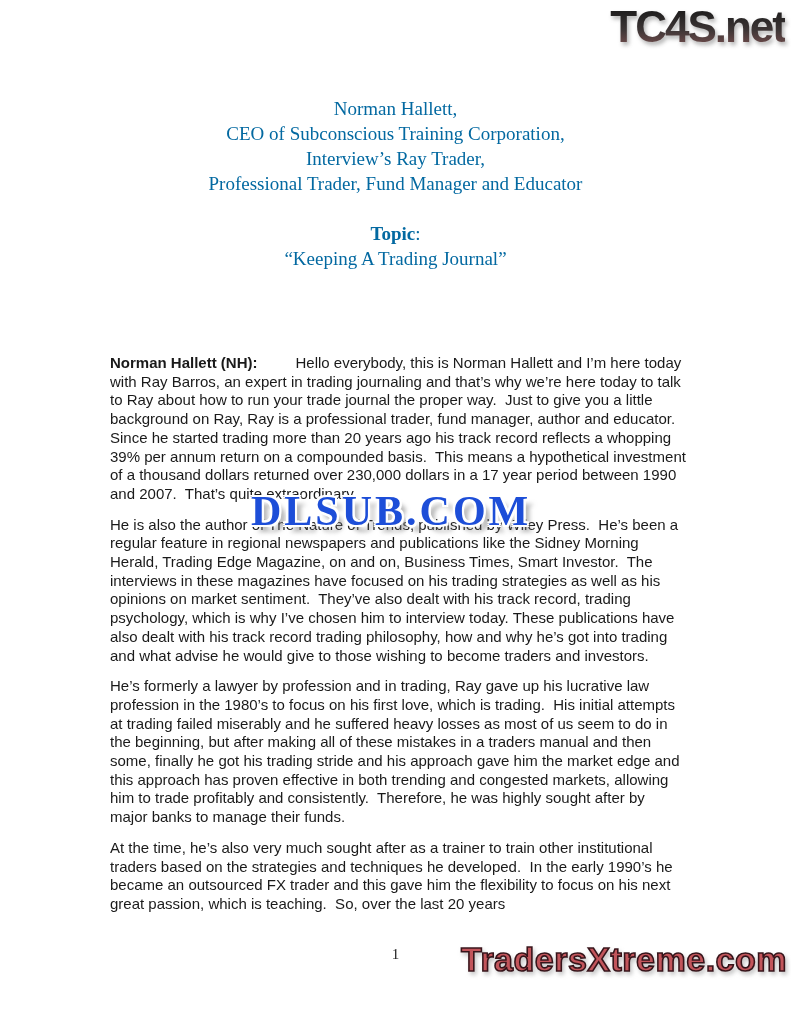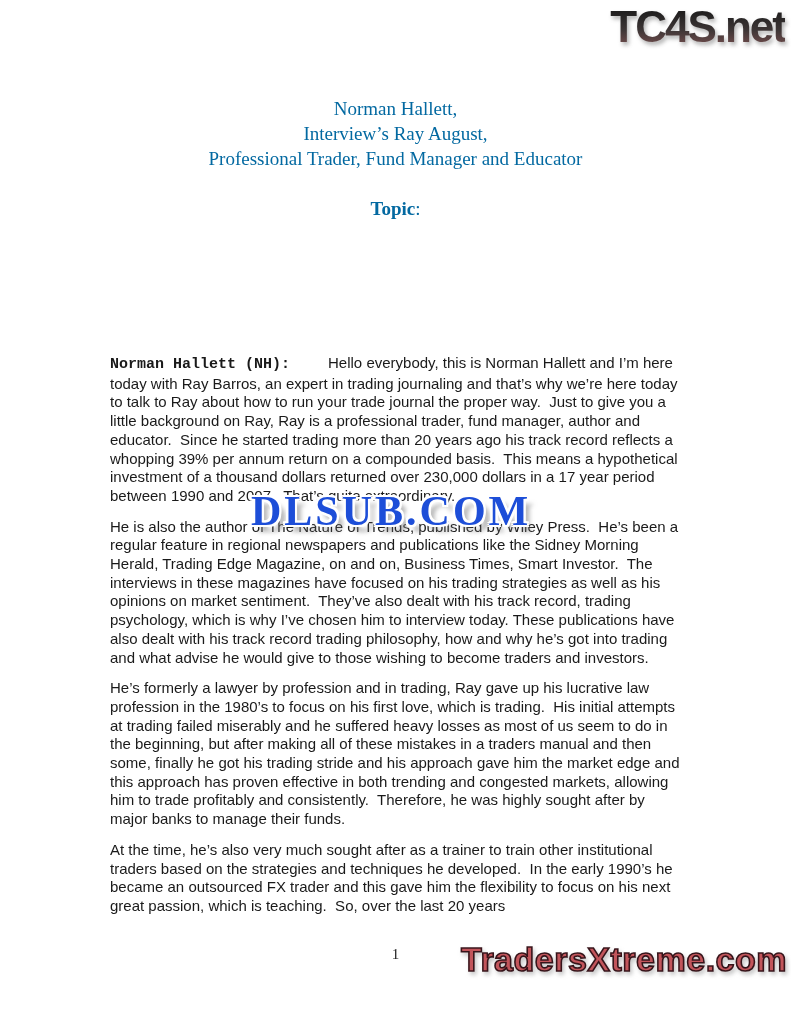--- a/index.html
+++ b/index.html
@@ -53,21 +53,21 @@
     width: 576px;
     font-family: "Liberation Sans", sans-serif;
     font-size: 15px;
     line-height: 18.7px;
     color: #1a1a1a;
   }
   .body-text p {
     margin: 0 0 12px 0;
     white-space: pre-wrap;
   }
-  .speaker { font-weight: 700; margin-right: 38px; font-family: Liberation Mono, monospace; }
+  .speaker { font-weight: 700; margin-right: 38px; }
 
   
   .watermark {
     position: absolute;
     left: 251px;
     top: 487px;
     font-family: "Liberation Serif", serif;
     font-weight: 700;
     font-size: 42px;
     letter-spacing: 3px;
@@ -106,23 +106,25 @@
 </style>
 </head>
 <body>
 
 <div class="page">
 
   <div class="tc4s-logo">TC4S.net</div>
 
   <div class="title-block">
     <div>Norman Hallett,</div>
-    <div>Interview’s Ray August,</div>
+    <div>CEO of Subconscious Training Corporation,</div>
+    <div>Interview’s Ray Trader,</div>
     <div>Professional Trader, Fund Manager and Educator</div>
     <div class="topic-line"><span class="topic-label">Topic</span><span>:</span></div>
+    <div>“Keeping A Trading Journal”</div>
   </div>
 
   <div class="body-text">
     <p><span class="speaker">Norman Hallett (NH):</span><span>Hello everybody, this is Norman Hallett and I’m here today with Ray Barros, an expert in trading journaling and that’s why we’re here today to talk to Ray about how to run your trade journal the proper way.  Just to give you a little background on Ray, Ray is a professional trader, fund manager, author and educator.  Since he started trading more than 20 years ago his track record reflects a whopping 39% per annum return on a compounded basis.  This means a hypothetical investment of a thousand dollars returned over 230,000 dollars in a 17 year period between 1990 and 2007.  That’s quite extraordinary.</span></p>
     <p>He is also the author of The Nature of Trends, published by Wiley Press.  He’s been a regular feature in regional newspapers and publications like the Sidney Morning Herald, Trading Edge Magazine, on and on, Business Times, Smart Investor.  The interviews in these magazines have focused on his trading strategies as well as his opinions on market sentiment.  They’ve also dealt with his track record, trading psychology, which is why I’ve chosen him to interview today. These publications have also dealt with his track record trading philosophy, how and why he’s got into trading and what advise he would give to those wishing to become traders and investors.</p>
     <p>He’s formerly a lawyer by profession and in trading, Ray gave up his lucrative law profession in the 1980’s to focus on his first love, which is trading.  His initial attempts at trading failed miserably and he suffered heavy losses as most of us seem to do in the beginning, but after making all of these mistakes in a traders manual and then some, finally he got his trading stride and his approach gave him the market edge and this approach has proven effective in both trending and congested markets, allowing him to trade profitably and consistently.  Therefore, he was highly sought after by major banks to manage their funds.</p>
     <p>At the time, he’s also very much sought after as a trainer to train other institutional traders based on the strategies and techniques he developed.  In the early 1990’s he became an outsourced FX trader and this gave him the flexibility to focus on his next great passion, which is teaching.  So, over the last 20 years</p>
   </div>
 
   <div class="watermark">DLSUB.COM</div>

